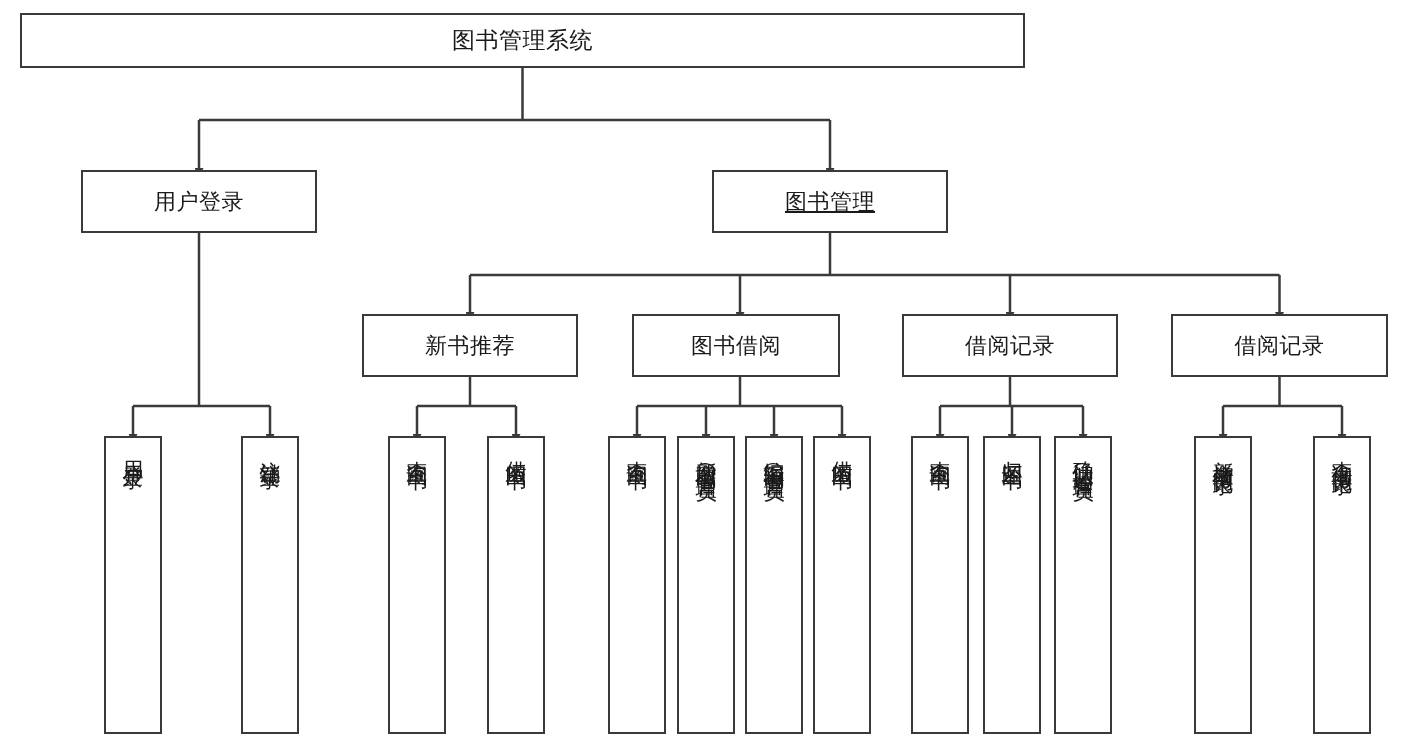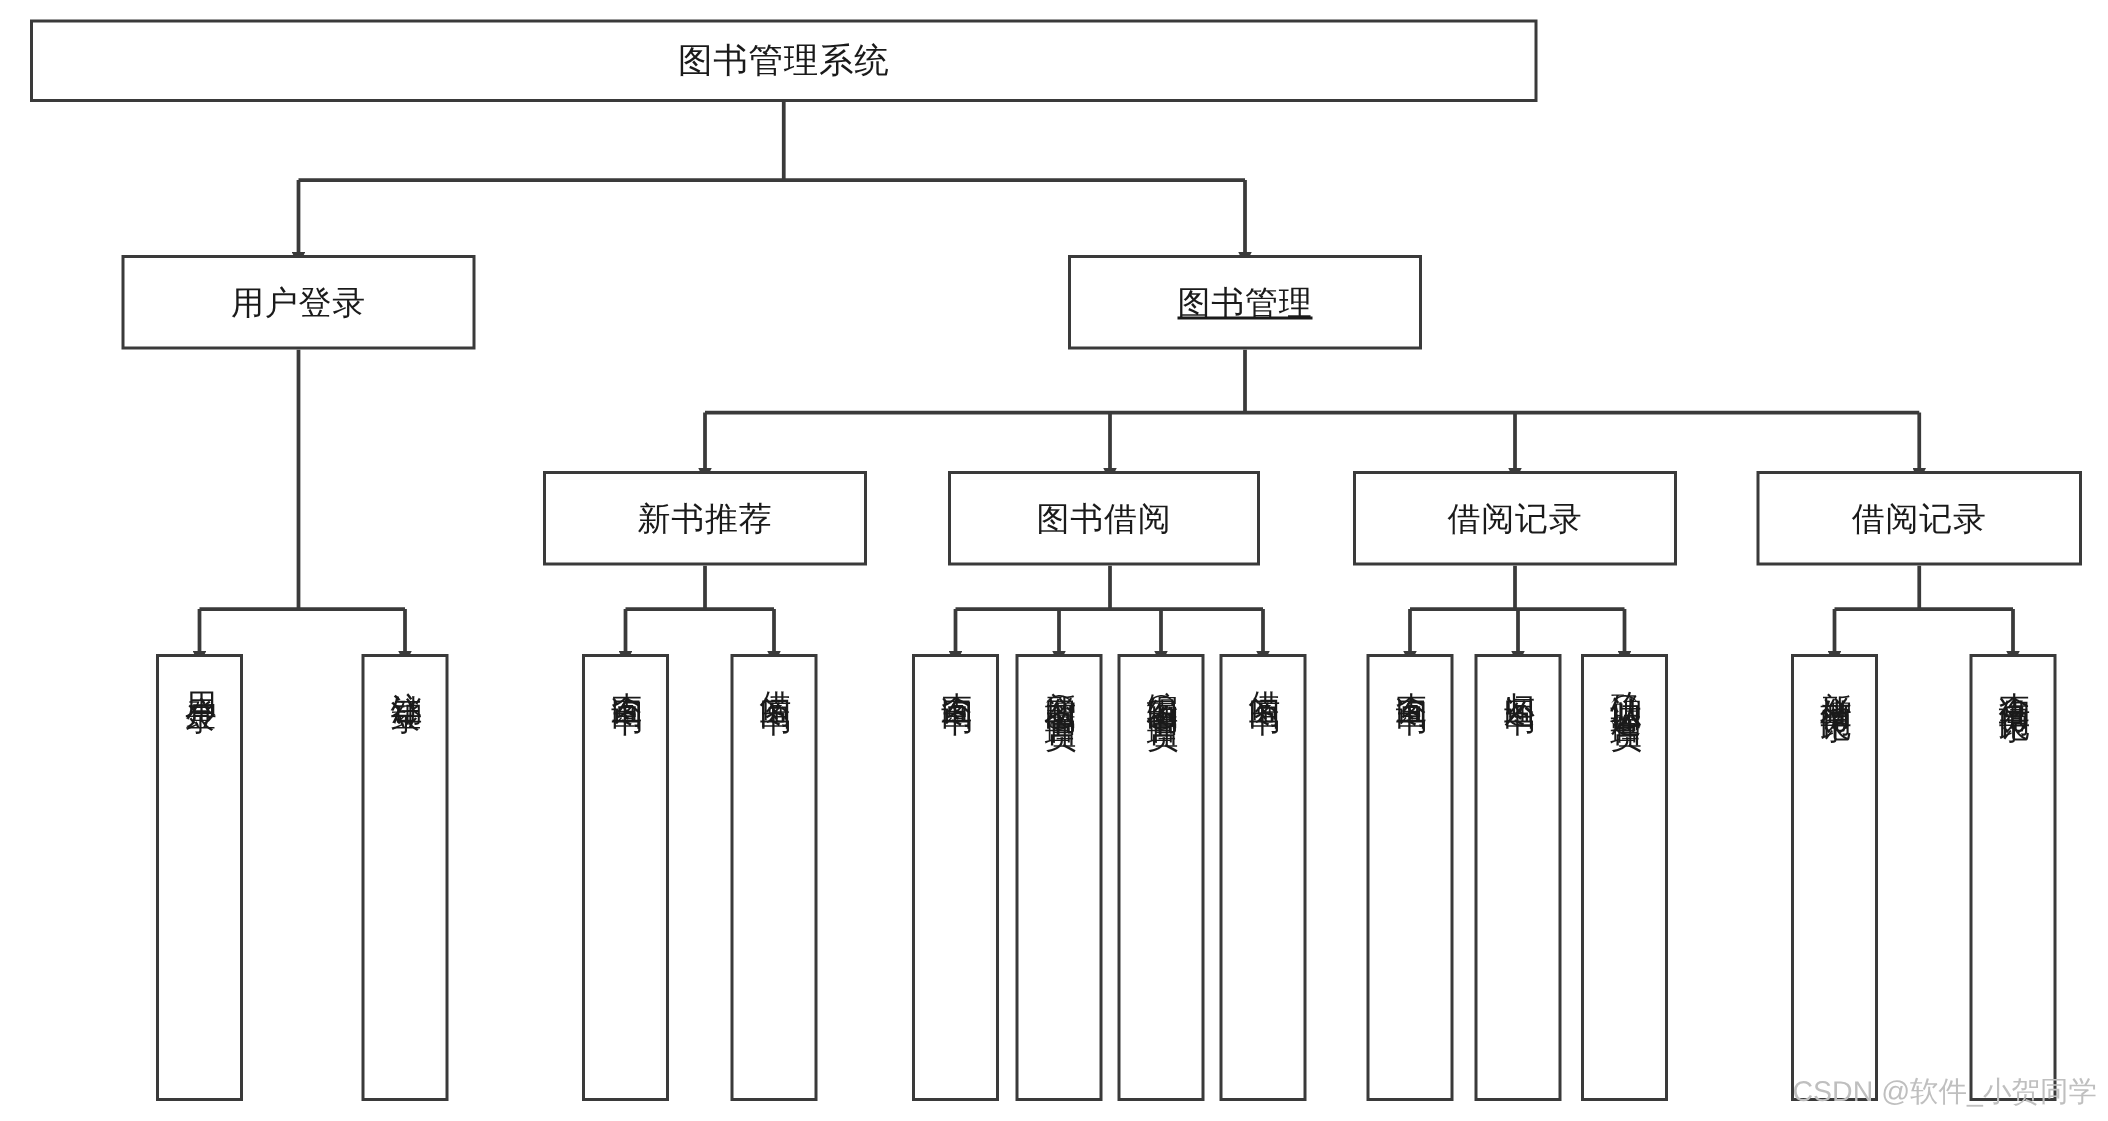--- a/index.html
+++ b/index.html
@@ -170,14 +170,13 @@
         <span class="node-label">确认归还（管理员）</span>
       </div>
       <div class="node vertical" style="left: 1194px; top: 436px; width: 58px; height: 298px; border-color: rgb(58, 58, 58); color: rgb(26, 26, 26);">
         <span class="node-label">新增借阅记录</span>
       </div>
       <div class="node vertical" style="left: 1313px; top: 436px; width: 58px; height: 298px; border-color: rgb(58, 58, 58); color: rgb(26, 26, 26);">
         <span class="node-label">查询借阅记录</span>
       </div>
     </div>
 
-  <div class="watermark" style="left: 1195px; top: 715px; color: rgb(191, 191, 191);">CSDN @软件_小贺同学</div>
 </div>
 
 </body></html>

